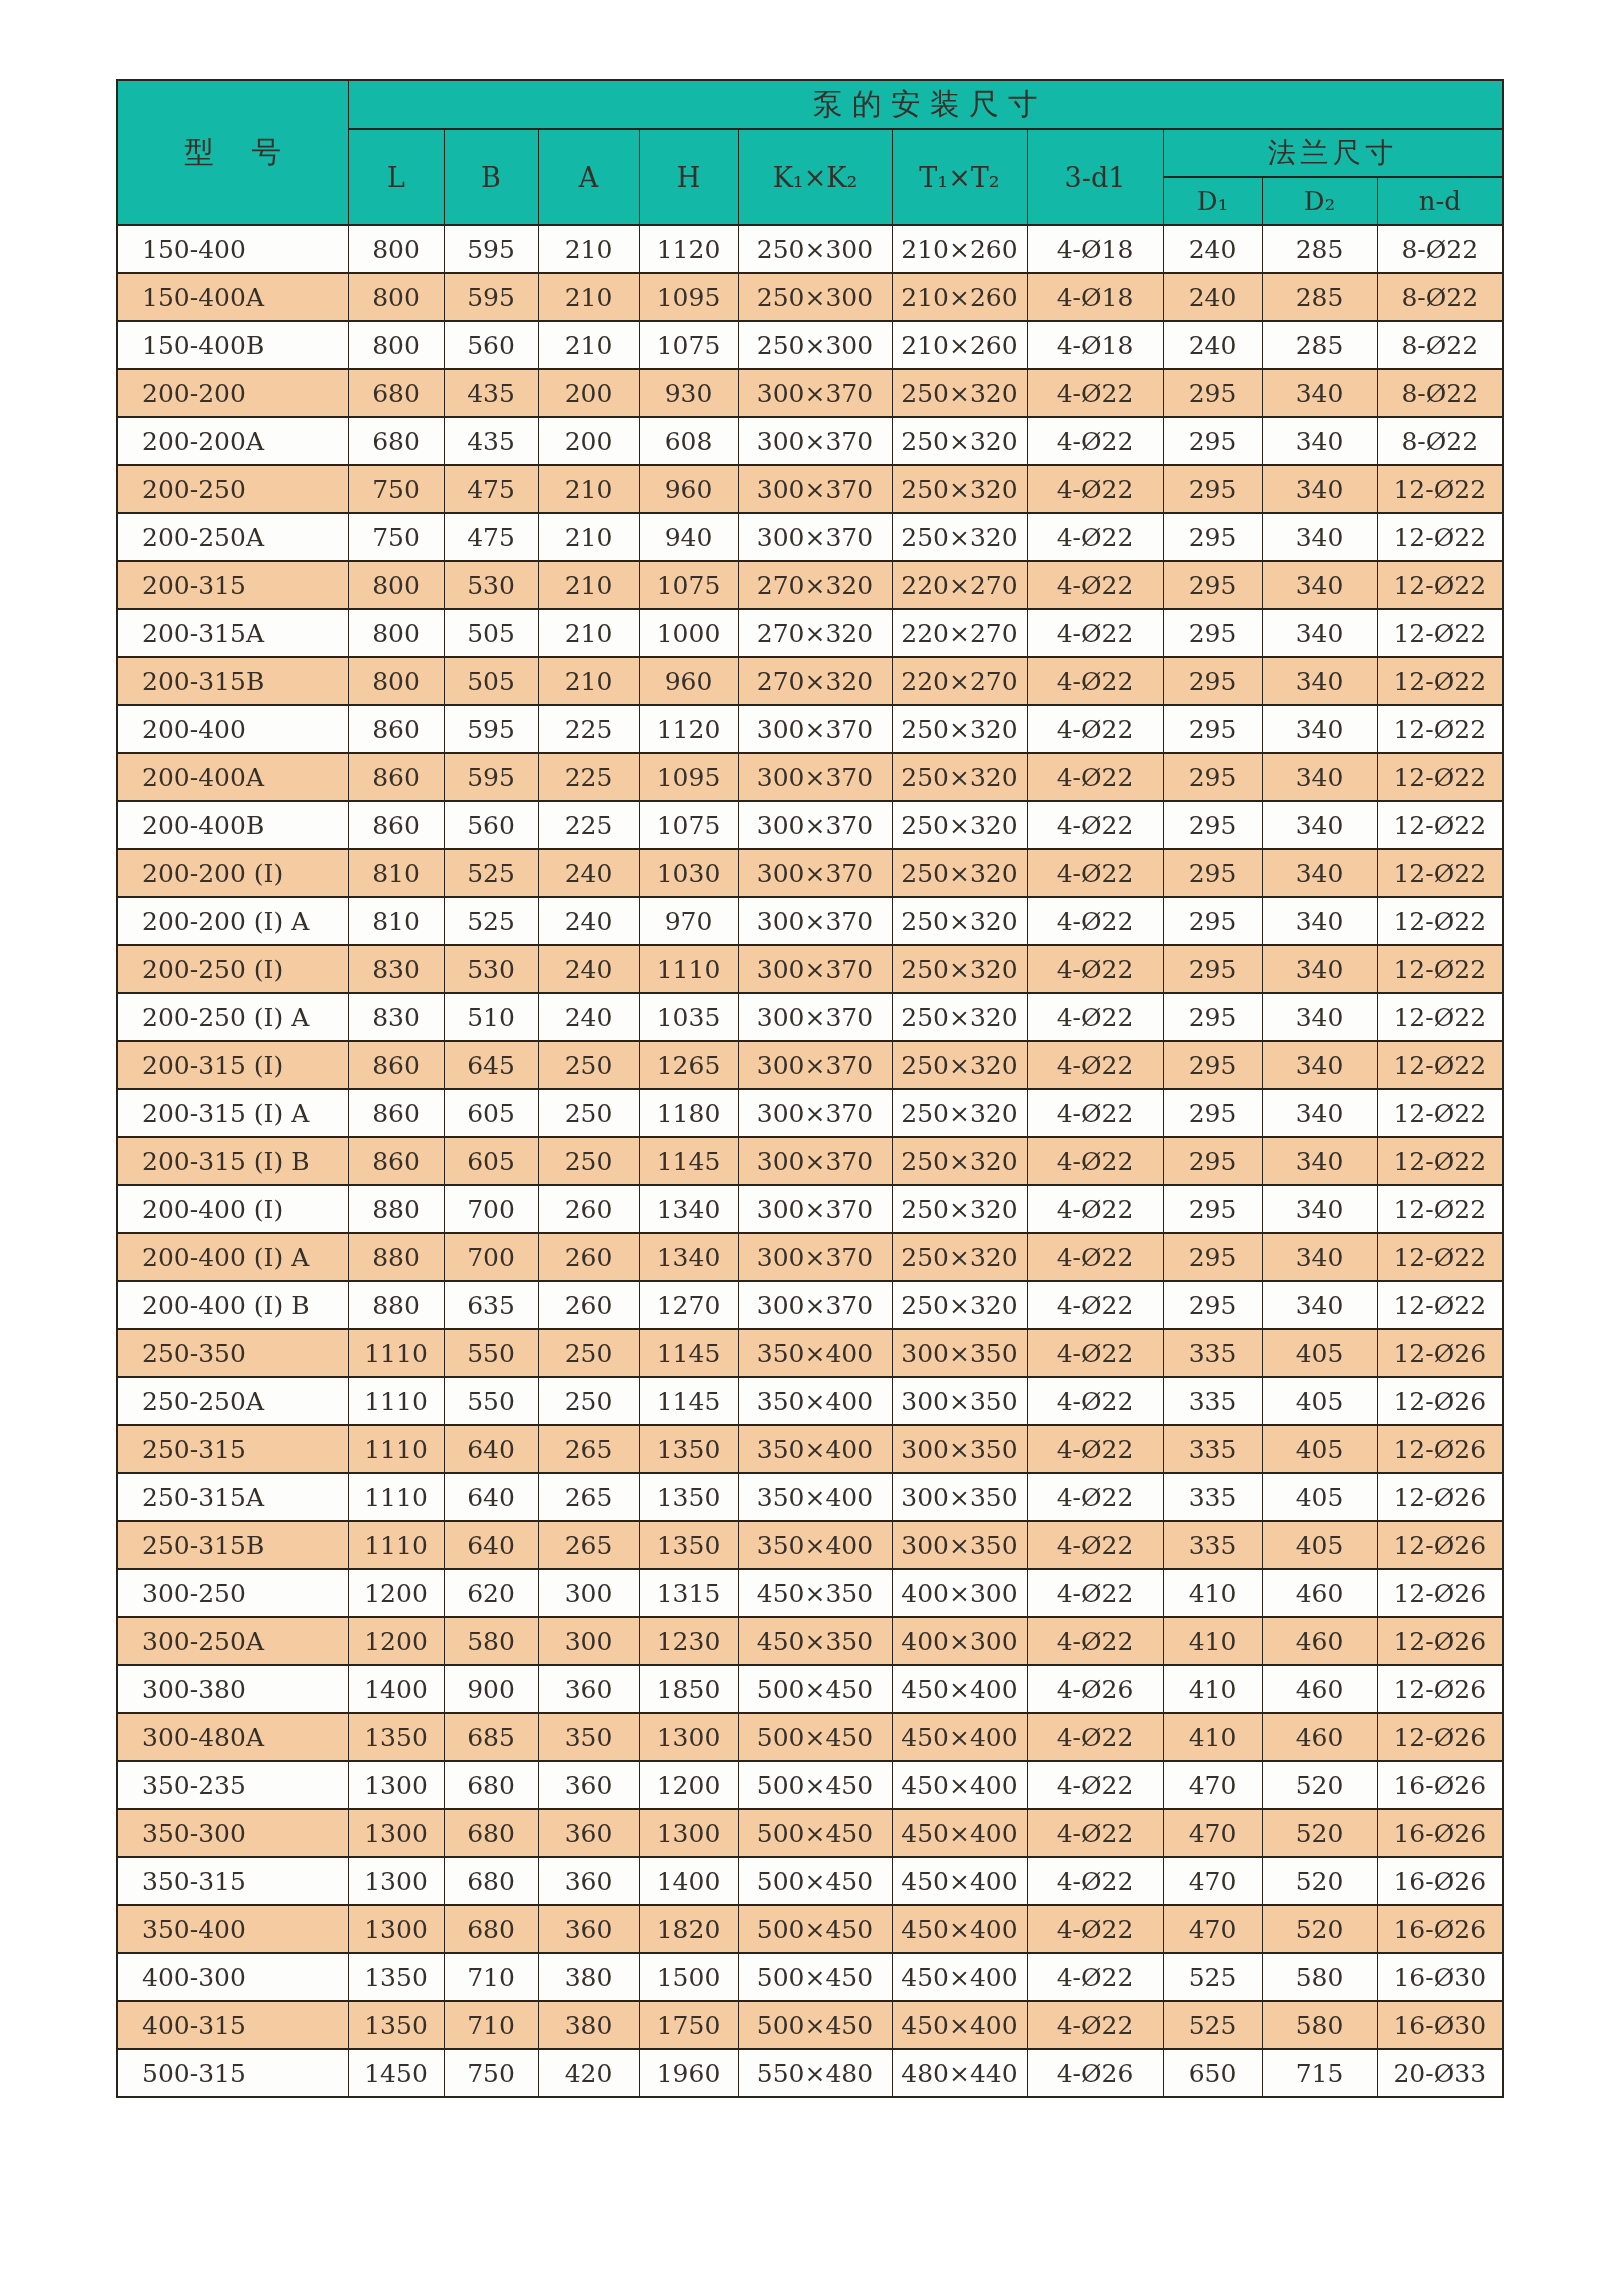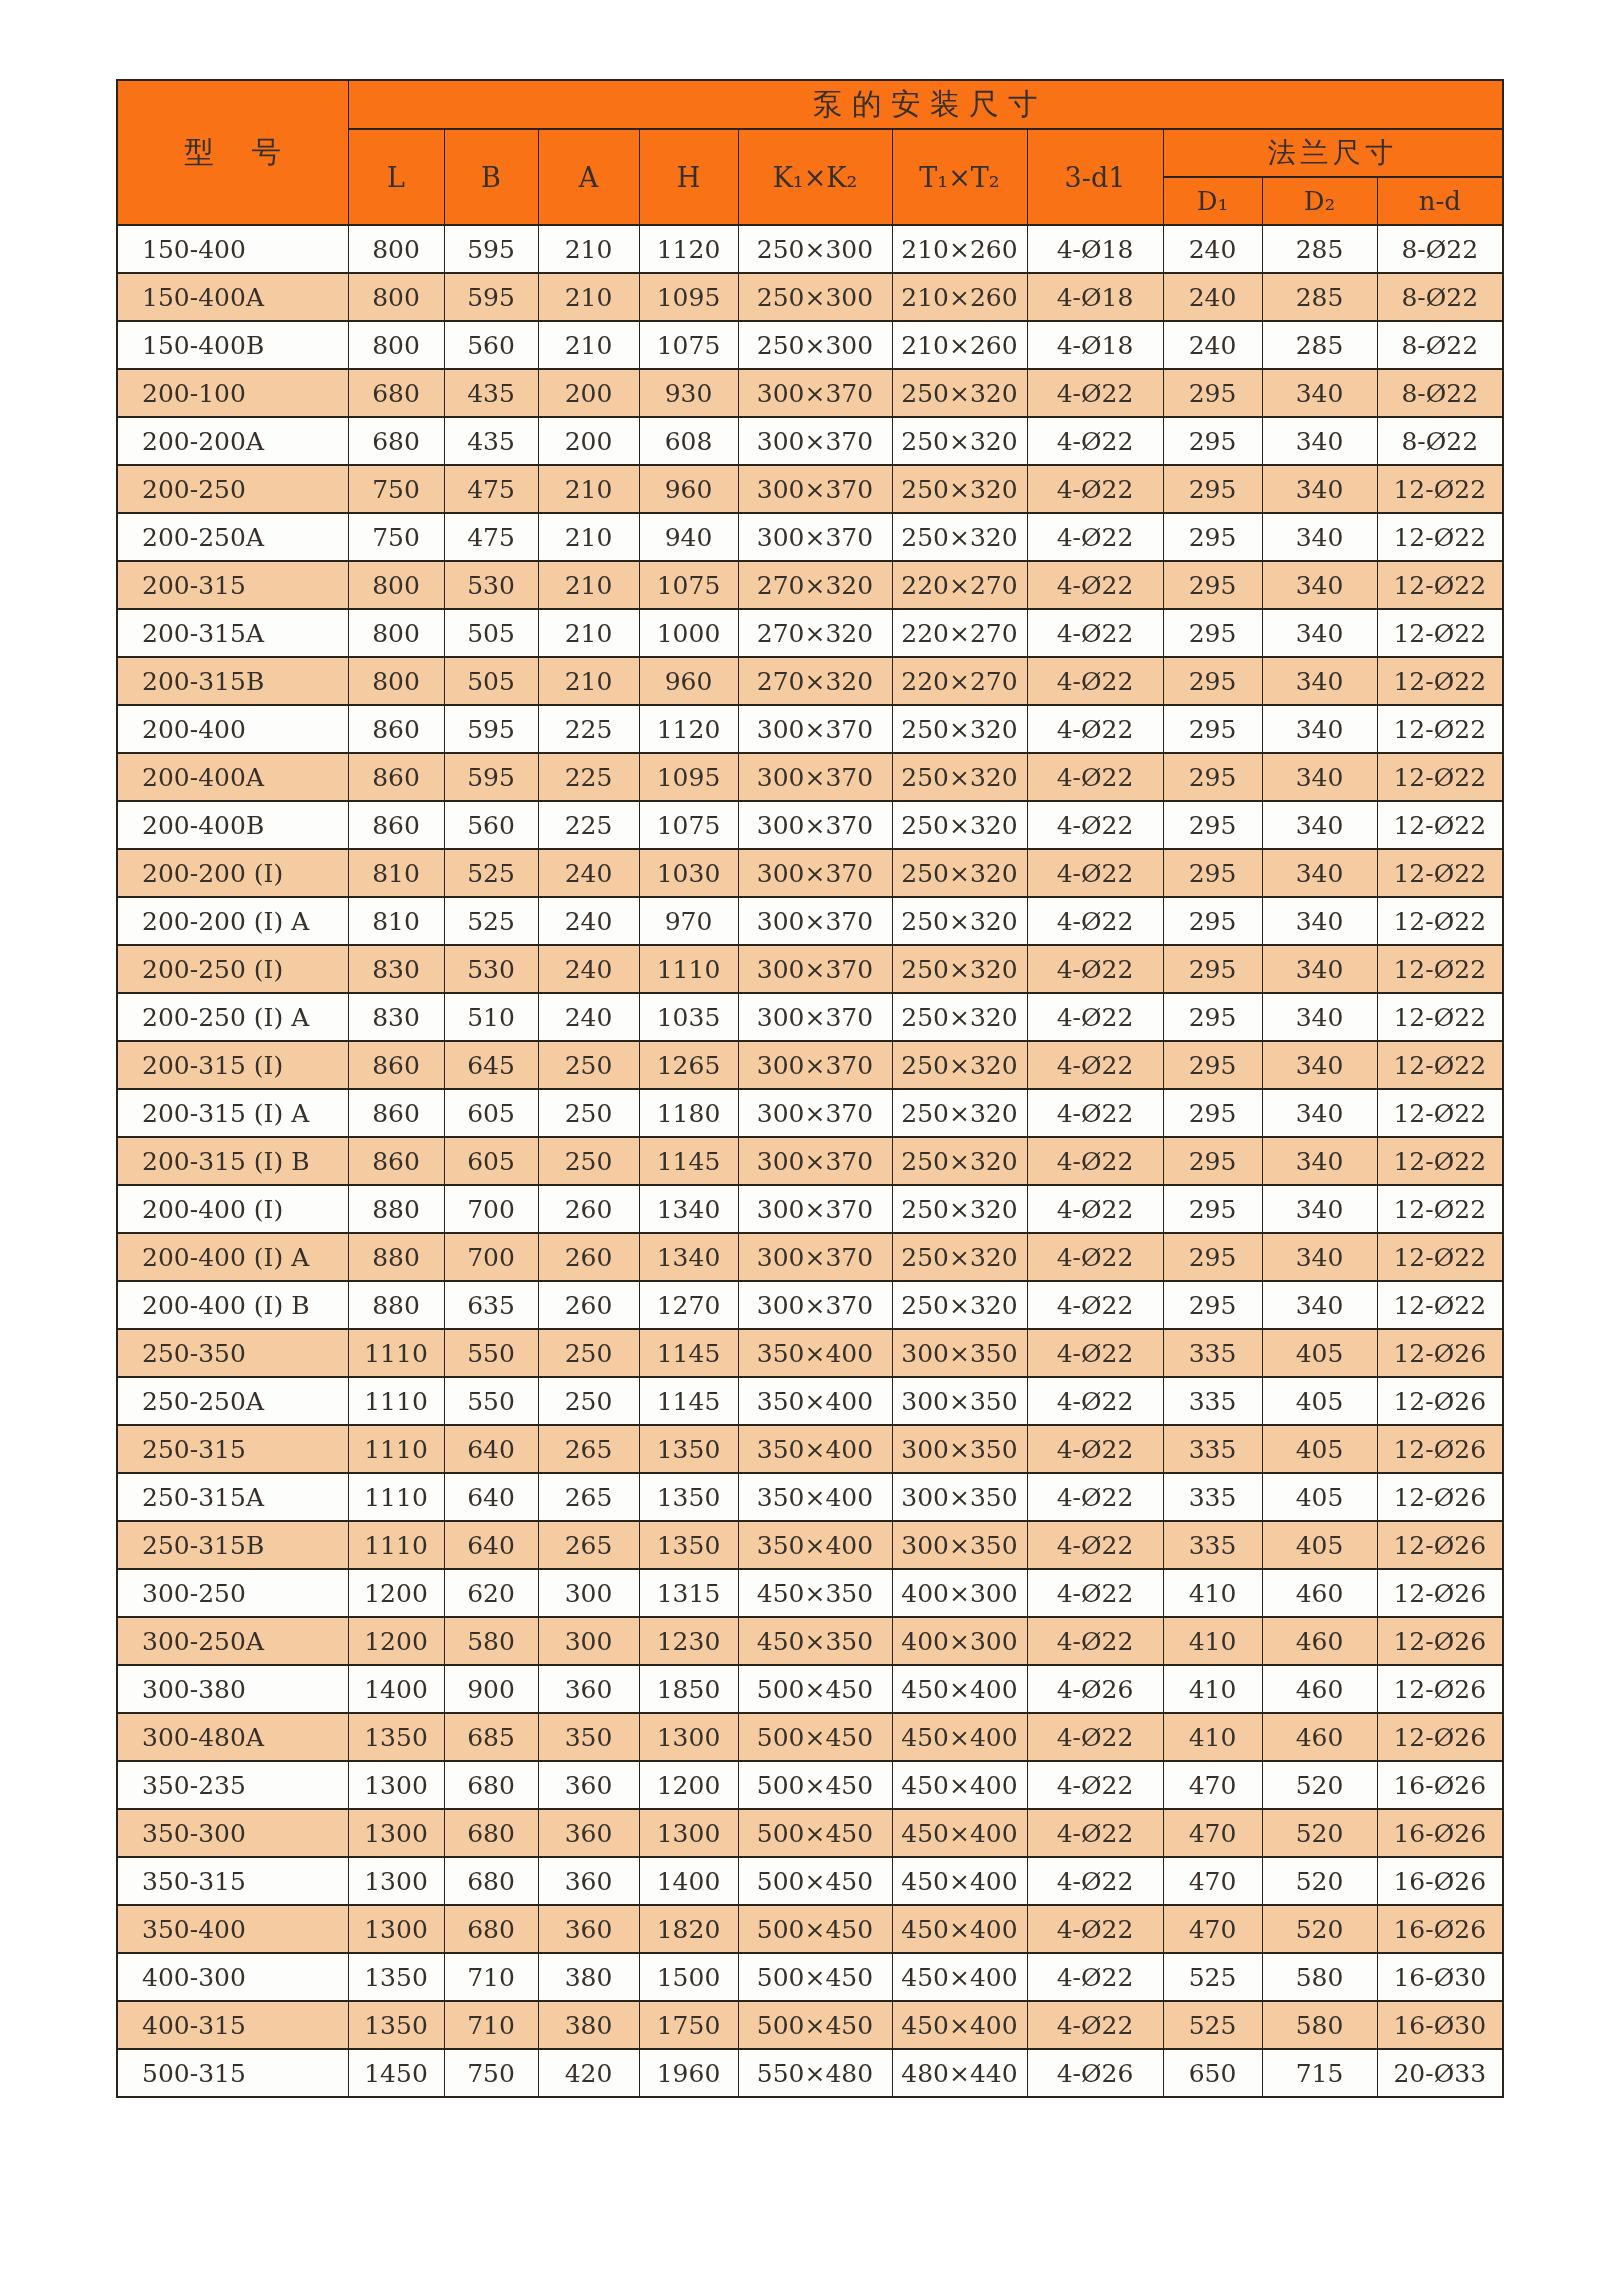--- a/index.html
+++ b/index.html
@@ -22,21 +22,21 @@
     border: 2.7px solid #2a231c;
   }
   .pump th, .pump td {
     border: 1.8px solid #2a231c;
     border-top-width: 2.7px;
     border-bottom-width: 2.7px;
     overflow: hidden;
     padding: 0;
   }
   .pump thead th {
-    background: #f97316;
+    background: #14b8a6;
     font-weight: normal;
   }
   th.main-h {
     font-size: 29.6px;
     white-space: pre;
     text-align: center;
     height: 49px;
     vertical-align: middle;
   }
   th.model-h {
@@ -149,21 +149,21 @@
         <td>210</td>
         <td>1075</td>
         <td>250×300</td>
         <td>210×260</td>
         <td>4-Ø18</td>
         <td>240</td>
         <td>285</td>
         <td>8-Ø22</td>
       </tr>
       <tr class="peach">
-        <td class="model">200-100</td>
+        <td class="model">200-200</td>
         <td>680</td>
         <td>435</td>
         <td>200</td>
         <td>930</td>
         <td>300×370</td>
         <td>250×320</td>
         <td>4-Ø22</td>
         <td>295</td>
         <td>340</td>
         <td>8-Ø22</td>

